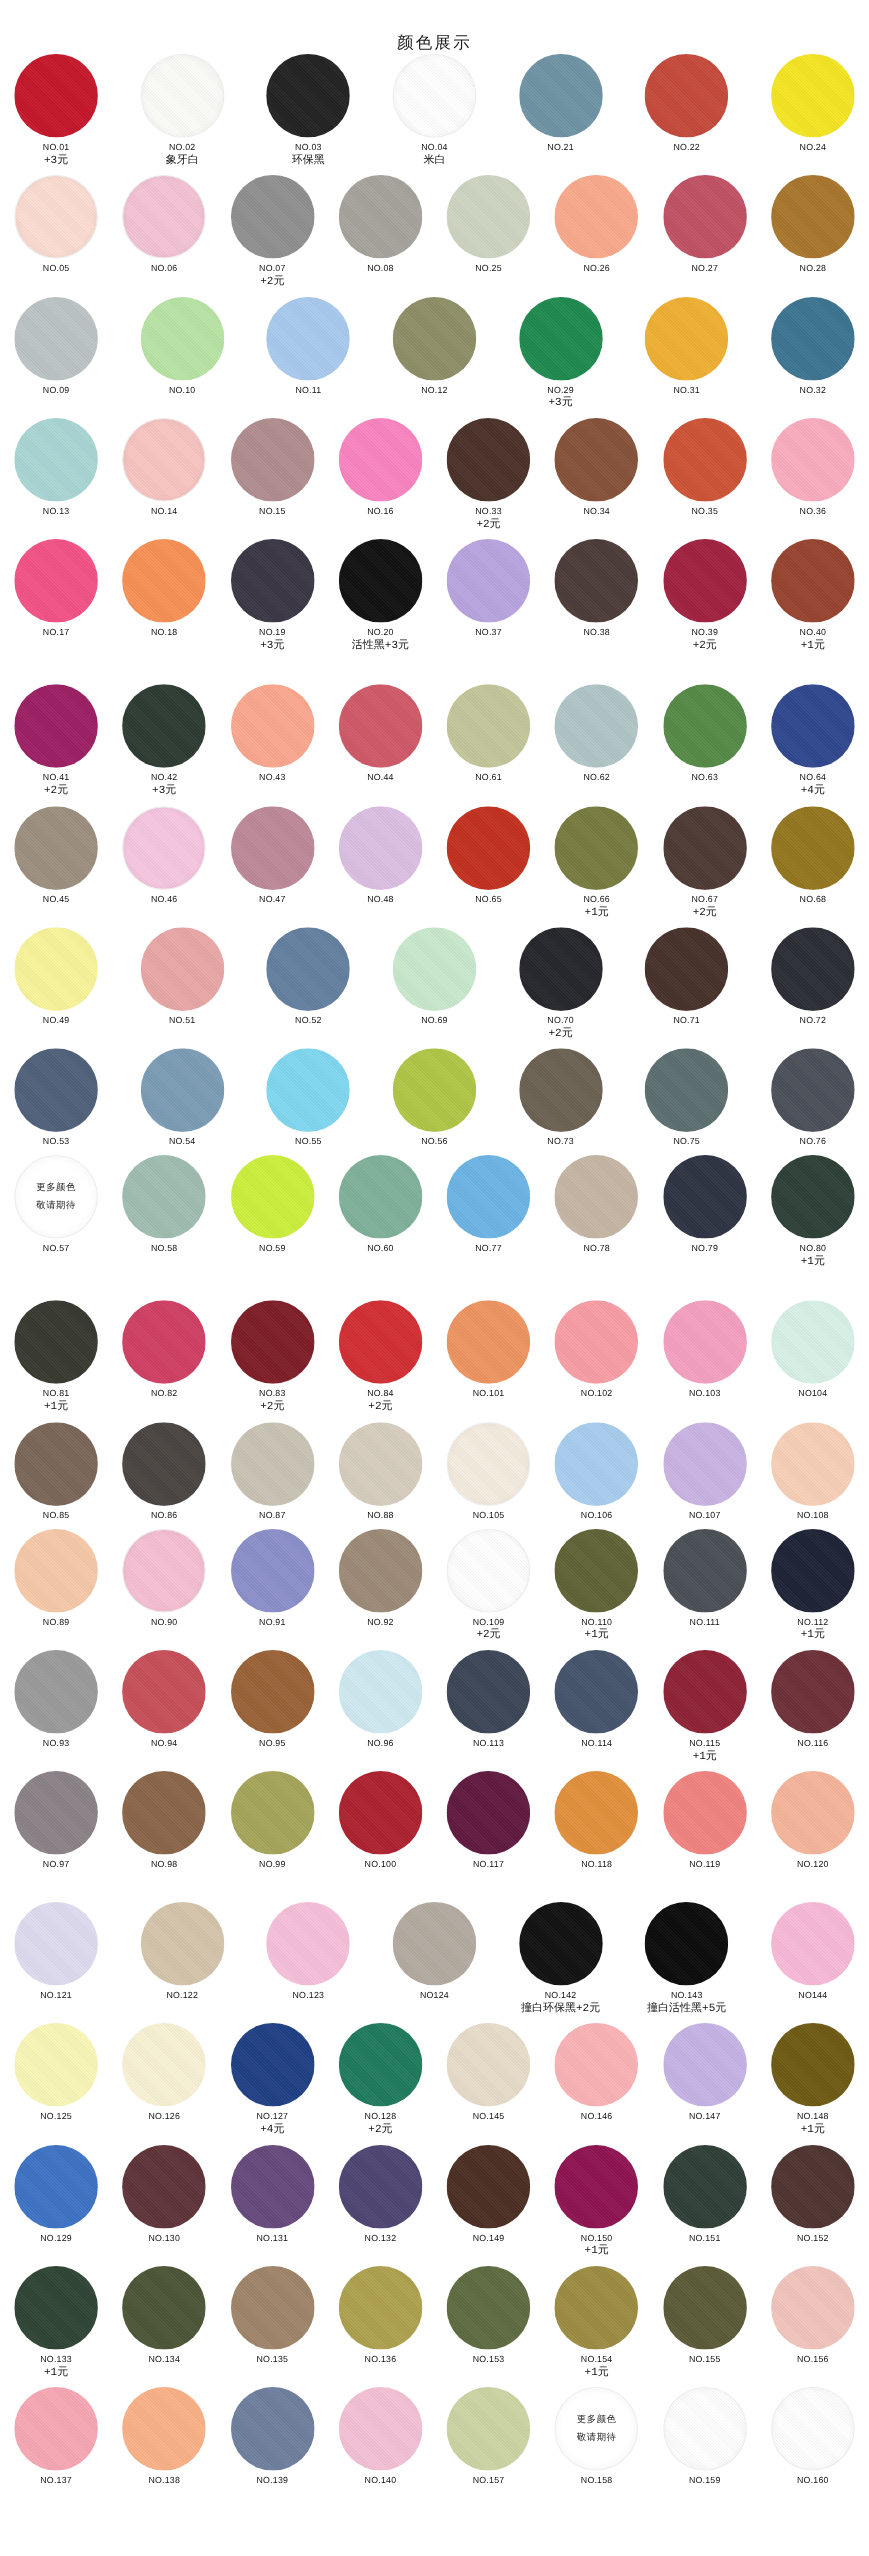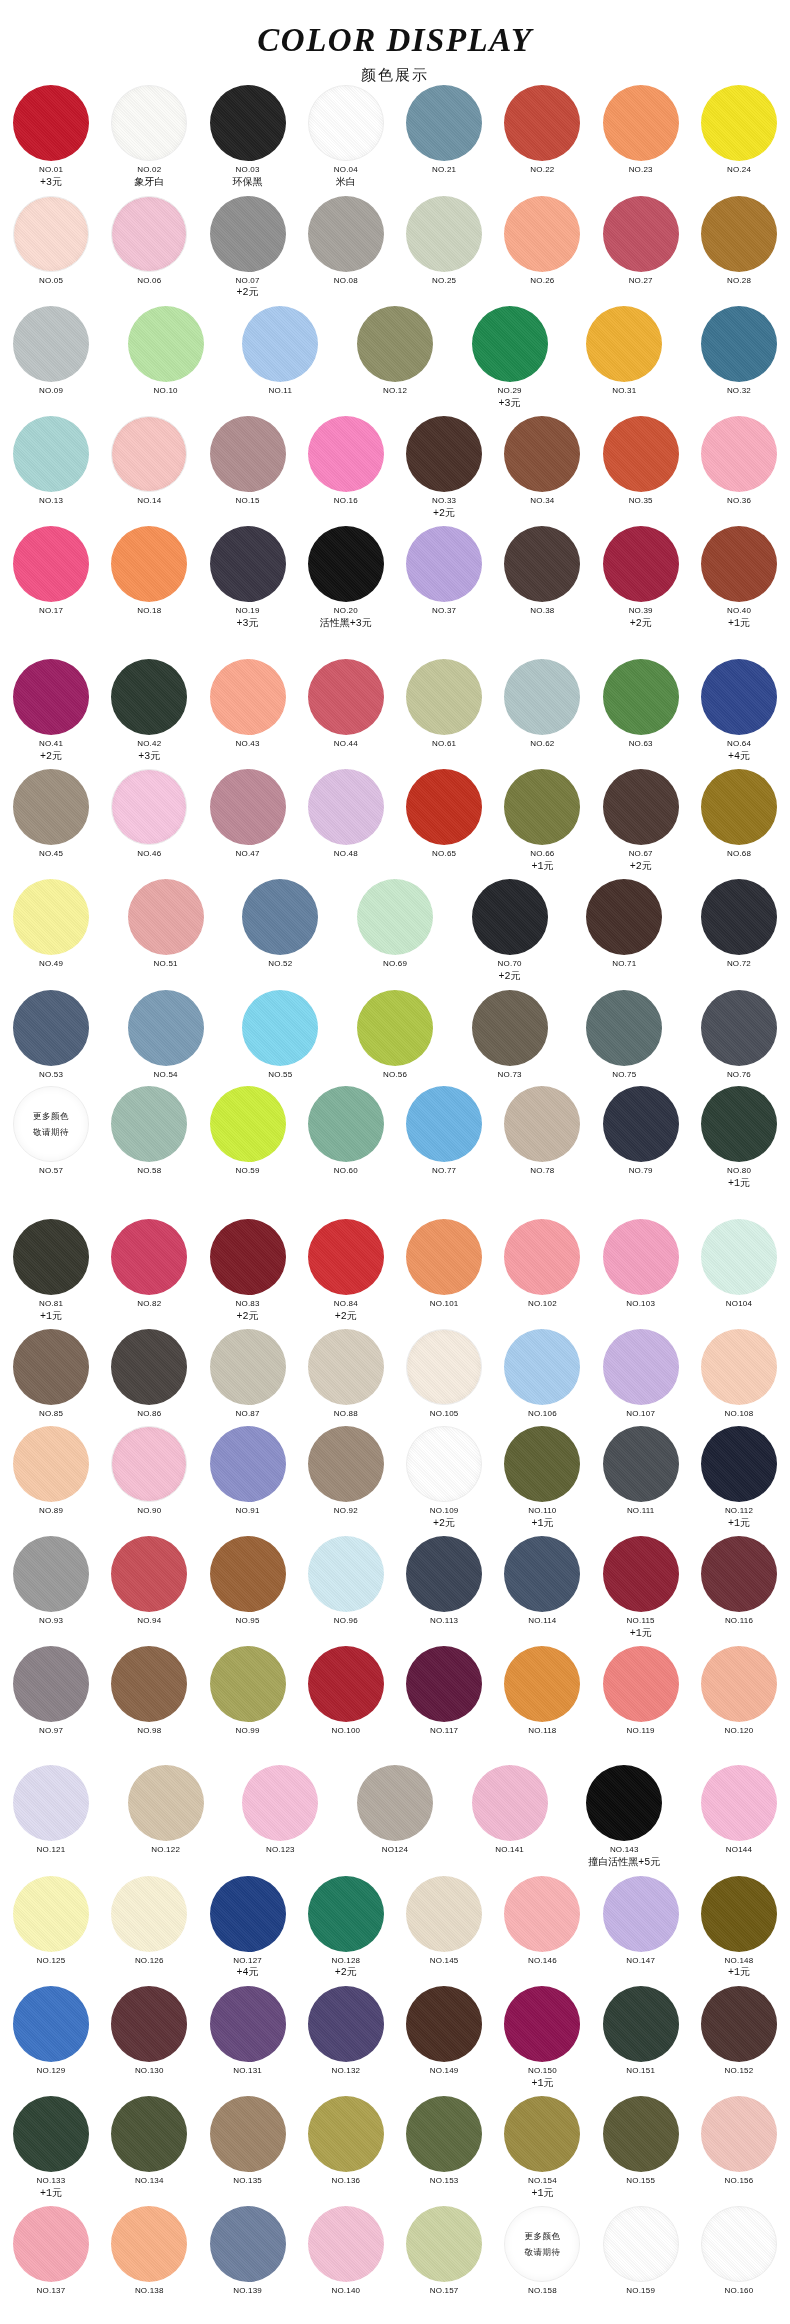--- a/index.html
+++ b/index.html
@@ -105,21 +105,20 @@
     font-family:Liberation Mono, monospace;
   }
   .block-gap{height:22px;}
 </style>
 </head>
 <body>
 
 <div id="page">
 
   <div class="header">
-    <div class="title-en">COLOR DISPLAY</div>
     <div class="title-cn">颜色展示</div>
   </div>
 
   <div id="grid-container">
       <div class="block">
         <div class="grid-row">
           <div class="cell">
             <div class="swatch" style="background-color: rgb(196, 23, 42);"></div>
             <div class="cap">
               <span class="cap-id">NO.01</span>
@@ -153,26 +152,20 @@
               <span class="cap-id">NO.21</span>
             </div>
           </div>
           <div class="cell">
             <div class="swatch" style="background-color: rgb(196, 73, 58);"></div>
             <div class="cap">
               <span class="cap-id">NO.22</span>
             </div>
           </div>
           <div class="cell">
-            <div class="swatch" style="background-color: rgb(245, 150, 96);"></div>
-            <div class="cap">
-              <span class="cap-id">NO.23</span>
-            </div>
-          </div>
-          <div class="cell">
             <div class="swatch" style="background-color: rgb(244, 229, 34);"></div>
             <div class="cap">
               <span class="cap-id">NO.24</span>
             </div>
           </div>
         </div>
         <div class="grid-row">
           <div class="cell">
             <div class="swatch light" style="background-color: rgb(251, 220, 210);"></div>
             <div class="cap">
@@ -906,23 +899,24 @@
               <span class="cap-id">NO.123</span>
             </div>
           </div>
           <div class="cell">
             <div class="swatch" style="background-color: rgb(179, 170, 160);"></div>
             <div class="cap">
               <span class="cap-id">NO124</span>
             </div>
           </div>
           <div class="cell">
-            <div class="swatch" style="background-color: rgb(241, 184, 209);"></div>
-            <div class="cap">
-              <span class="cap-id">NO.141</span>
+            <div class="swatch" style="background-color: rgb(17, 17, 17);"></div>
+            <div class="cap">
+              <span class="cap-id">NO.142</span>
+              <span class="cap-note">撞白环保黑+2元</span>
             </div>
           </div>
           <div class="cell">
             <div class="swatch" style="background-color: rgb(11, 11, 11);"></div>
             <div class="cap">
               <span class="cap-id">NO.143</span>
               <span class="cap-note">撞白活性黑+5元</span>
             </div>
           </div>
           <div class="cell">

